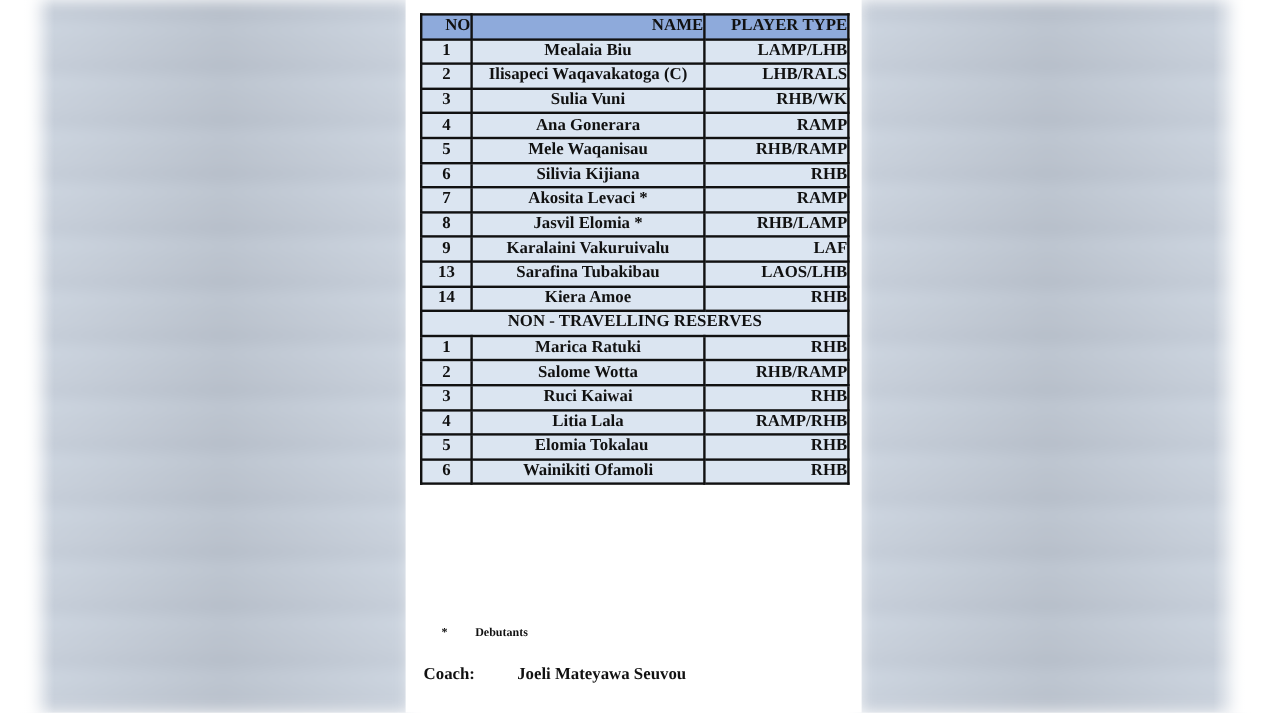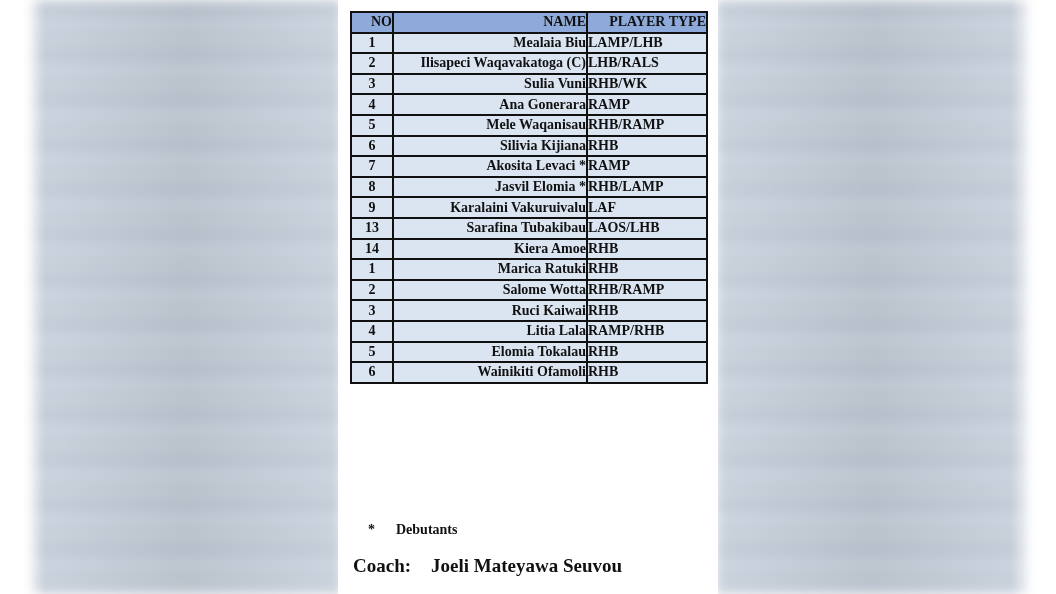--- a/index.html
+++ b/index.html
@@ -45,27 +45,27 @@
     padding: 0;
     line-height: 18px;
   }
   table.roster th {
     background: #8eaadb;
     font-size: 14px;
     text-align: right;
   }
   table.roster td { background: #dbe5f1; }
   td.no { width: 40px; text-align: center; }
-  td.name { width: 186px; text-align: right; padding-left: 3px; }
-  td.type { text-align: left; }
+  td.name { width: 186px; text-align: center; padding-left: 3px; }
+  td.type { text-align: right; }
   td.section { text-align: center; }
 
-  .legend { position: absolute; left: 30px; top: 522px; font-weight: bold; font-size: 14px; color:#111; }
+  .legend { position: absolute; left: 30px; top: 522px; font-weight: bold; font-size: 10px; color:#111; }
   .legend .star { display:inline-block; width: 28px; }
-  .staff { position: absolute; left: 15px; font-weight: bold; font-size: 19px; color:#111; }
+  .staff { position: absolute; left: 15px; font-weight: bold; font-size: 14px; color:#111; }
   .staff.coach { top: 555px; }
   .staff.manager { top: 573px; }
   .staff .lbl-coach { display:inline-block; width: 78px; }
 </style>
 </head>
 <body>
 
 <div class="bg-blur bg-left"></div>
 <div class="bg-blur bg-right"></div>
 <div class="edge-fade-l"></div>
@@ -130,20 +130,23 @@
           <td class="no">13</td>
           <td class="name">Sarafina Tubakibau</td>
           <td class="type">LAOS/LHB</td>
         </tr>
       <tr>
           <td class="no">14</td>
           <td class="name">Kiera Amoe</td>
           <td class="type">RHB</td>
         </tr>
       <tr>
+        <td class="section" colspan="3">NON - TRAVELLING RESERVES</td>
+      </tr>
+      <tr>
           <td class="no">1</td>
           <td class="name">Marica Ratuki</td>
           <td class="type">RHB</td>
         </tr>
       <tr>
           <td class="no">2</td>
           <td class="name">Salome Wotta</td>
           <td class="type">RHB/RAMP</td>
         </tr>
       <tr>

